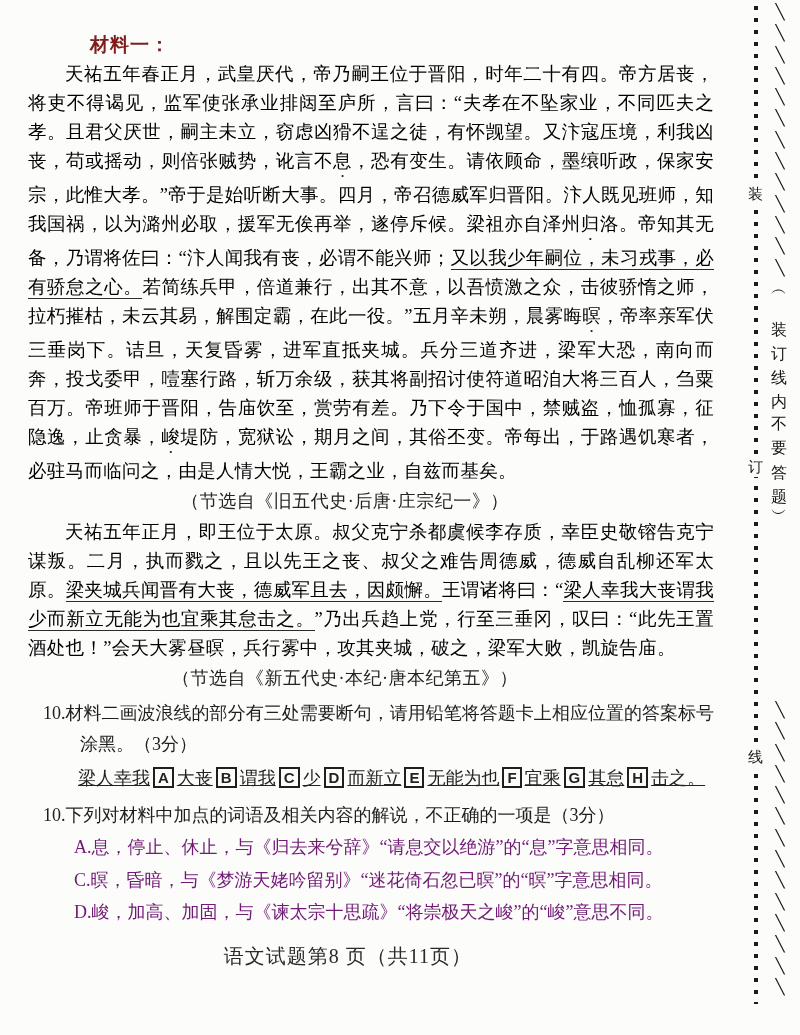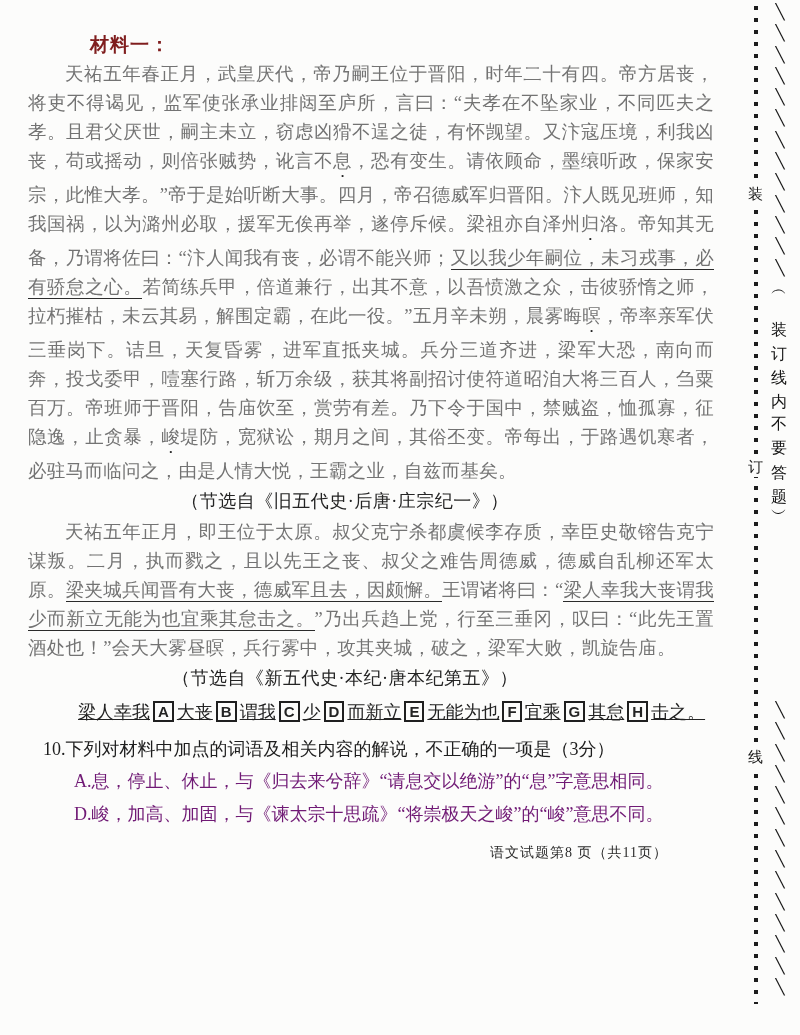--- a/index.html
+++ b/index.html
@@ -9,21 +9,21 @@
     font-family:"Liberation Serif","DejaVu Serif",serif;
   }
   
   .content{position:absolute;left:28px;top:30px;width:686px;}
   .mat-heading{
     font-weight:bold;font-size:19px;line-height:30px;margin-left:62px;
     letter-spacing:1px;color:#7f1d1d;
   }
   .body-para{
     margin:0;font-size:18.5px;line-height:29px;text-align:justify;
-    text-indent:2em;letter-spacing:0.3px;color:#737373;
+    text-indent:2em;letter-spacing:0.3px;color:#000000;
   }
   .u{border-bottom:1.8px solid #2b2b2b;padding-bottom:1px;}
   .dot{
     -webkit-text-emphasis:filled dot #222;-webkit-text-emphasis-position:under right;
     text-emphasis:filled dot #222;text-emphasis-position:under right;
   }
   .citation{
     text-align:center;padding-right:52px;font-size:18px;line-height:29px;
     margin:1px 0 2px;color:#242424;letter-spacing:0.5px;
   }
@@ -37,21 +37,21 @@
   .box{
     display:inline-block;border:2px solid #1f1f1f;padding:0 3px;margin:0 3px;
     font-weight:bold;font-size:15px;line-height:17px;vertical-align:1px;
     font-family:"Liberation Sans","DejaVu Sans",sans-serif;
   }
   .q-option{
     font-size:18px;line-height:32.5px;margin-left:46px;color:#701a75;
     text-align:justify;
   }
   .footer{
-    text-align:right;font-size:14px;margin-top:14px;letter-spacing:1px;
+    text-align:center;font-size:20px;margin-top:14px;letter-spacing:1px;
     color:#2a2a2a;width:640px;
   }
   
   .binding{position:absolute;right:0;top:0;width:60px;height:1035px;}
   .dotted-line{
     position:absolute;left:14px;top:6px;width:3.5px;height:998px;
     background:repeating-linear-gradient(to bottom,#1c1c1c 0 4px,transparent 4px 12px);
   }
   .line-char{
     position:absolute;left:5px;width:21px;font-size:15px;text-align:center;
@@ -77,26 +77,28 @@
   <div class="content">
 
     <div class="mat-heading">材料一：</div>
     <p class="body-para">天祐五年春正月，武皇厌代，帝乃嗣王位于晋阳，时年二十有四。帝方居丧，将吏不得谒见，监军使张承业排闼至庐所，言曰：“夫孝在不坠家业，不同匹夫之孝。且君父厌世，嗣主未立，窃虑凶猾不逞之徒，有怀觊望。又汴寇压境，利我凶丧，苟或摇动，则倍张贼势，讹言不<span class="dot">息</span>，恐有变生。请依顾命，墨缞听政，保家安宗，此惟大孝。”帝于是始听断大事。四月，帝召德威军归晋阳。汴人既见班师，知我国祸，以为潞州必取，援军无俟再举，遂停斥候。梁祖亦自泽州<span class="dot">归</span>洛。帝知其无备，乃谓将佐曰：“汴人闻我有丧，必谓不能兴师；<span class="u">又以我少年嗣位，未习戎事，必有骄怠之心。</span>若简练兵甲，倍道兼行，出其不意，以吾愤激之众，击彼骄惰之师，拉朽摧枯，未云其易，解围定霸，在此一役。”五月辛未朔，晨雾晦<span class="dot">暝</span>，帝率亲军伏三垂岗下。诘旦，天复昏雾，进军直抵夹城。兵分三道齐进，梁军大恐，南向而奔，投戈委甲，噎塞行路，斩万余级，获其将副招讨使符道昭洎大将三百人，刍粟百万。帝班师于晋阳，告庙饮至，赏劳有差。乃下令于国中，禁贼盗，恤孤寡，征隐逸，止贪暴，<span class="dot">峻</span>堤防，宽狱讼，期月之间，其俗丕变。帝每出，于路遇饥寒者，必驻马而临问之，由是人情大悦，王霸之业，自兹而基矣。</p>
     <div class="citation">（节选自《旧五代史·后唐·庄宗纪一》）</div>
 
     <p class="body-para">天祐五年正月，即王位于太原。叔父克宁杀都虞候李存质，幸臣史敬镕告克宁谋叛。二月，执而戮之，且以先王之丧、叔父之难告周德威，德威自乱柳还军太原。<span class="u">梁夹城兵闻晋有大丧，德威军且去，因颇懈。</span>王谓诸将曰：“<span class="u">梁人幸我大丧谓我少而新立无能为也宜乘其怠击之。</span>”乃出兵趋上党，行至三垂冈，叹曰：“此先王置酒处也！”会天大雾昼暝，兵行雾中，攻其夹城，破之，梁军大败，凯旋告庙。</p>
     <div class="citation">（节选自《新五代史·本纪·唐本纪第五》）</div>
 
     <div class="question">
+      <div class="q-stem">10.材料二画波浪线的部分有三处需要断句，请用铅笔将答题卡上相应位置的答案标号涂黑。（3分）</div>
       <div class="q10-line">梁人幸我<span class="box">A</span>大丧<span class="box">B</span>谓我<span class="box">C</span>少<span class="box">D</span>而新立<span class="box">E</span>无能为也<span class="box">F</span>宜乘<span class="box">G</span>其怠<span class="box">H</span>击之。</div>
     </div>
 
     <div class="question">
       <div class="q-stem">10.下列对材料中加点的词语及相关内容的解说，不正确的一项是（3分）</div>
       <div class="q-option">A.息，停止、休止，与《归去来兮辞》“请息交以绝游”的“息”字意思相同。</div>
+      <div class="q-option">C.暝，昏暗，与《梦游天姥吟留别》“迷花倚石忽已暝”的“暝”字意思相同。</div>
       <div class="q-option">D.峻，加高、加固，与《谏太宗十思疏》“将崇极天之峻”的“峻”意思不同。</div>
     </div>
 
     <div class="footer">语文试题第8 页（共11页）</div>
   </div>
 
   <div class="binding">
     <div class="dotted-line"></div>
     <span class="line-char" style="top:185px">装</span>
     <span class="line-char" style="top:458px">订</span>

